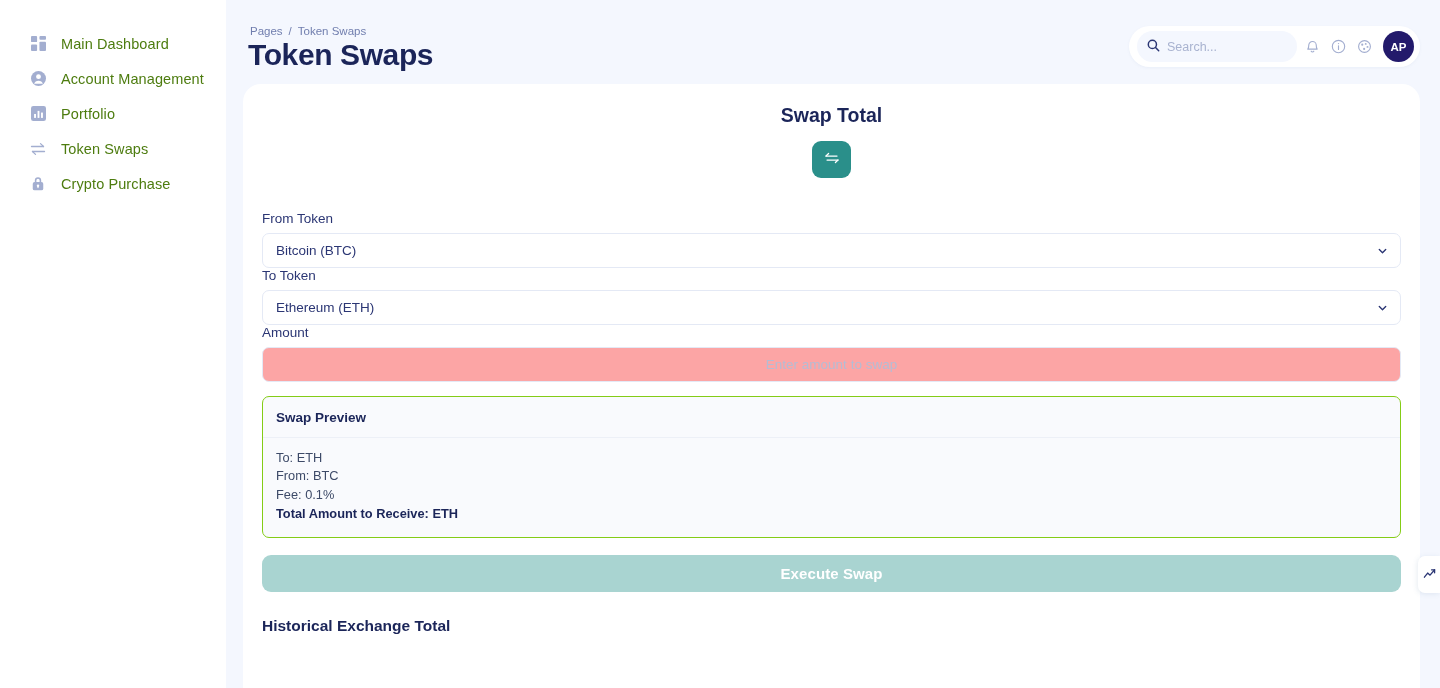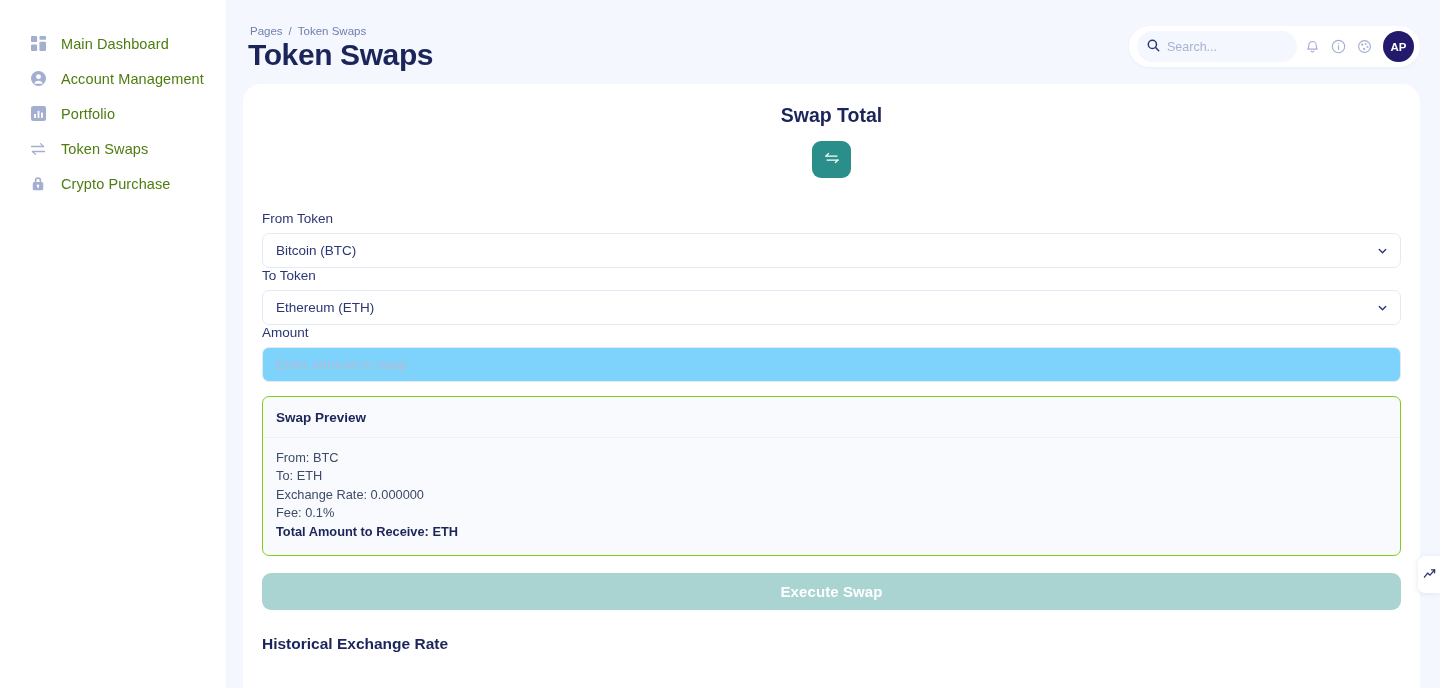--- a/index.html
+++ b/index.html
@@ -142,25 +142,26 @@
   .chev {
     position: absolute; right: 13px; top: 50%;
     transform: translateY(-50%);
     pointer-events: none; color: #2b3674;
     display: flex;
   }
   .amount-input {
     width: 100%; height: 35px;
     border: 1px solid #e4e9f5;
     border-radius: 7px;
-    background: #7dd3fc;
+    background: #fca5a5;
     font-family: "Liberation Sans", sans-serif;
     font-size: 13.5px; color: #2b3674;
     padding: 0 13px;
     outline: none;
+    text-align: center;
   }
   .amount-input::placeholder { color: #b4bcd4; }
 
   
   .preview {
     margin-top: 14px;
     background: #f9fafd;
     border: 1px solid #84cc16;
     border-radius: 7px;
     overflow: hidden;
@@ -367,32 +368,31 @@
         </span>
       </div>
 
       <div class="field-label">Amount</div>
       <input class="amount-input" type="text" placeholder="Enter amount to swap" style="">
 
       
       <section class="preview">
         <div class="preview-title">Swap Preview</div>
         <div class="preview-body">
+          <div class="preview-line">To: ETH</div>
           <div class="preview-line">From: BTC</div>
-          <div class="preview-line">To: ETH</div>
-          <div class="preview-line">Exchange Rate: 0.000000</div>
           <div class="preview-line">Fee: 0.1%</div>
           <div class="preview-line total">Total Amount to Receive: ETH</div>
         </div>
       </section>
     </div>
 
     <button class="execute-btn">Execute Swap</button>
 
-    <h3 class="chart-title">Historical Exchange Rate</h3>
+    <h3 class="chart-title">Historical Exchange Total</h3>
 
   </main>
 
   <div class="side-tab">
     <span>
       <svg width="13" height="13" viewBox="0 0 14 14" fill="none" stroke="currentColor" stroke-width="1.4" stroke-linecap="round" stroke-linejoin="round">
         <path d="M1.5 11L5 6.5l2.6 2.3L12.5 3"></path>
         <path d="M9.2 3h3.3v3.3"></path>
       </svg>
     </span>

